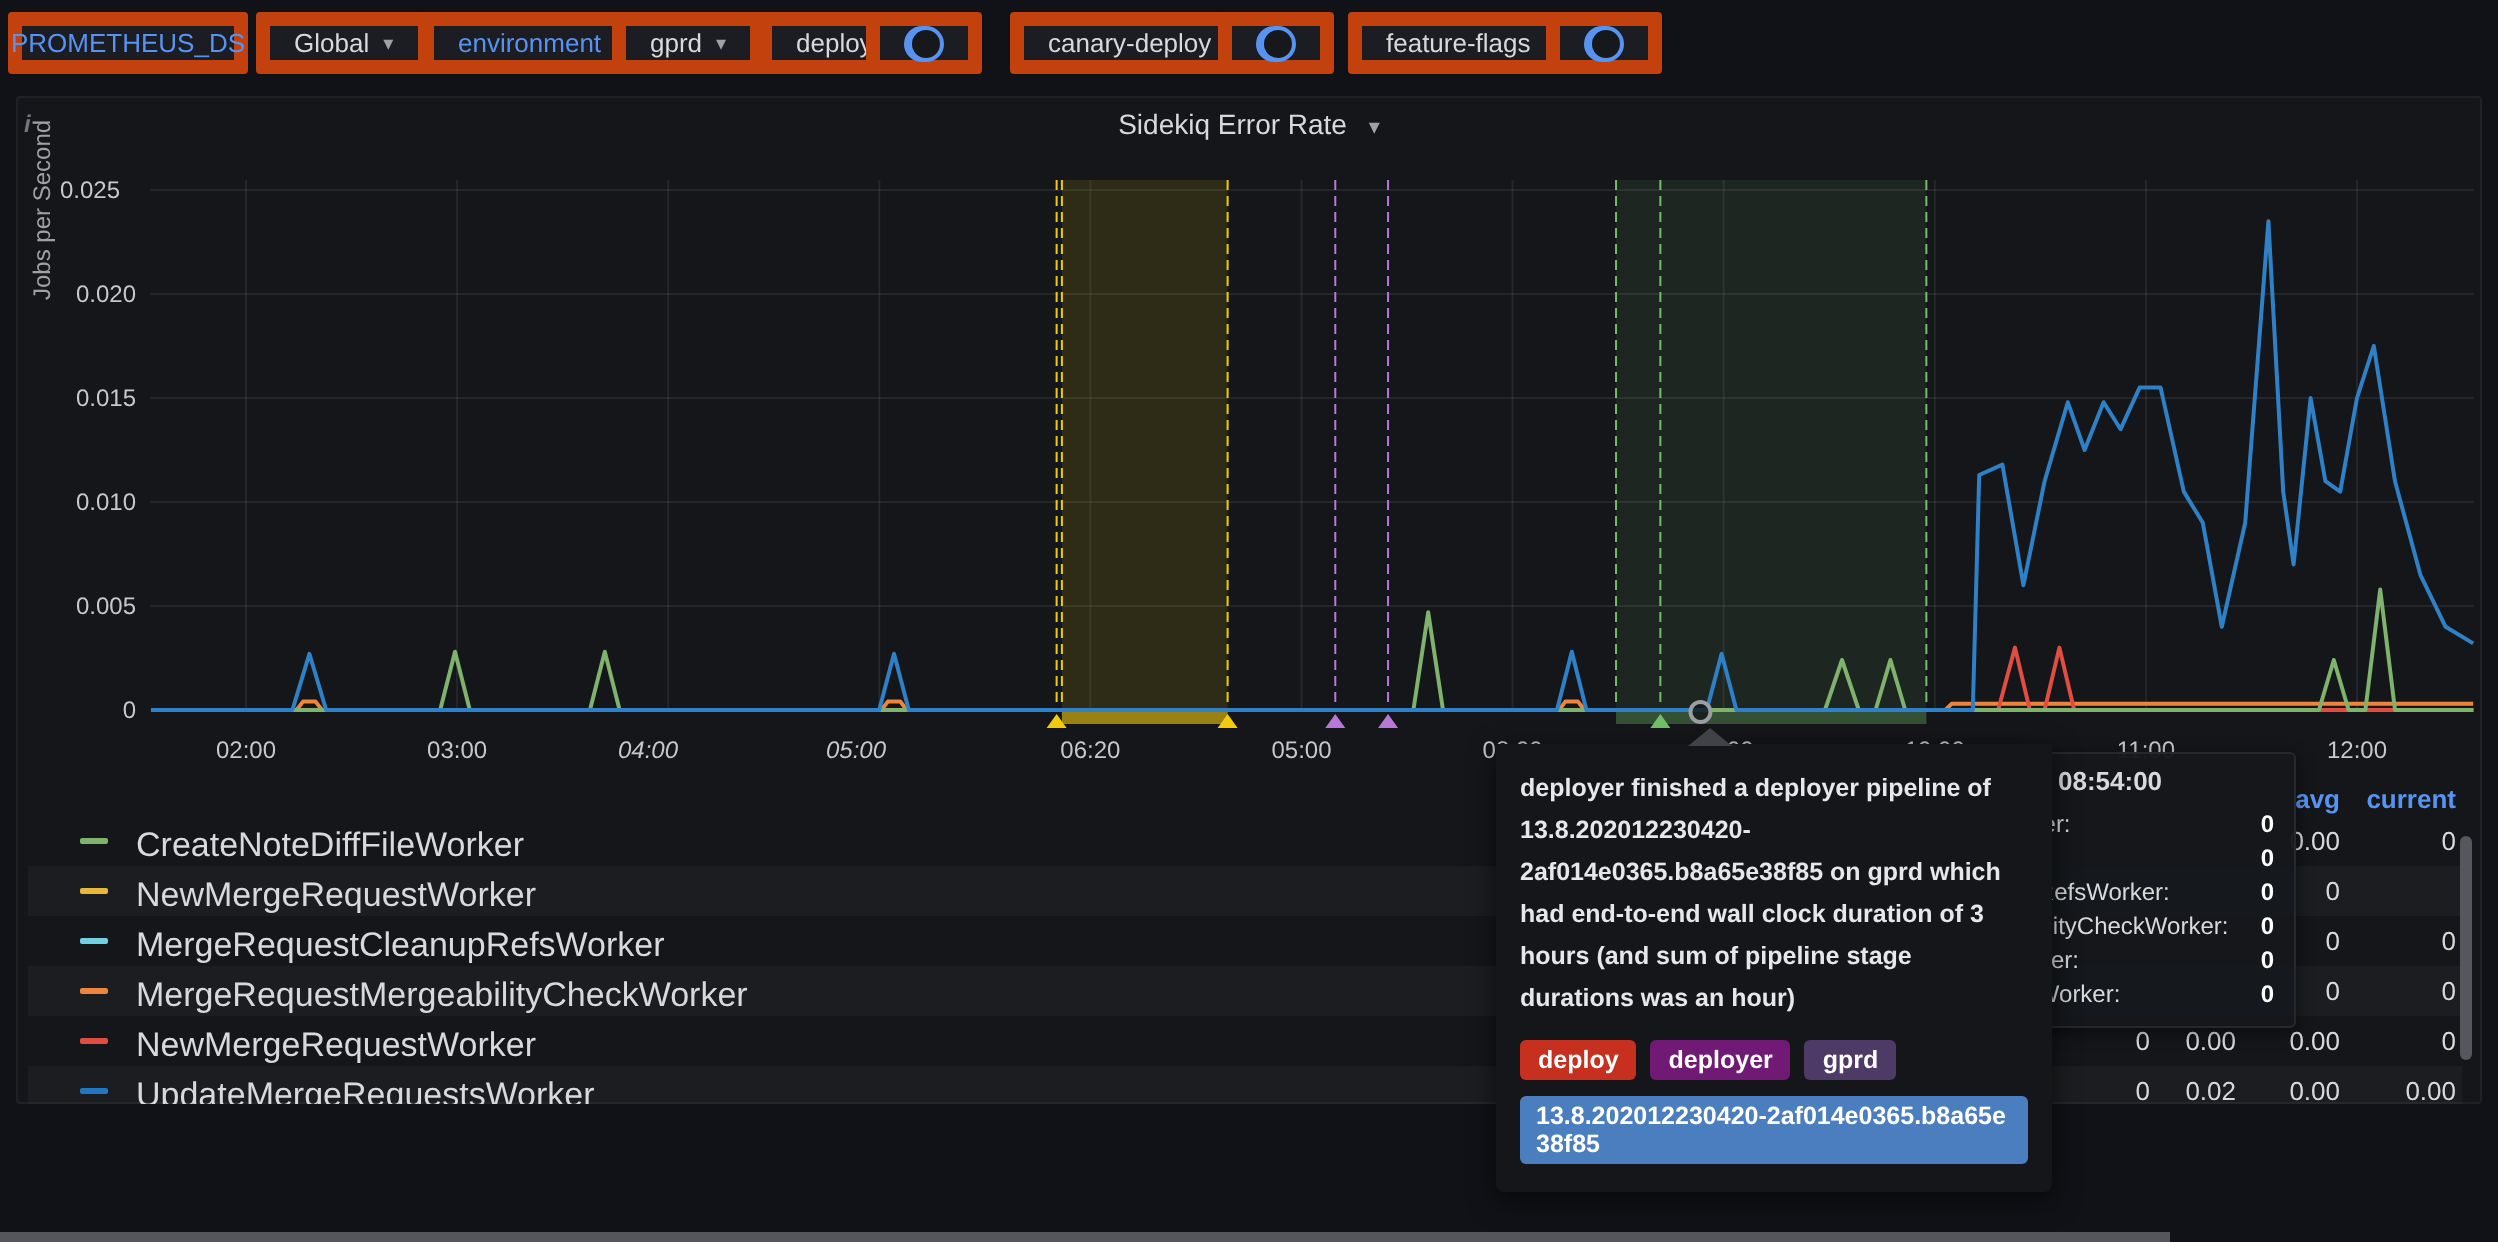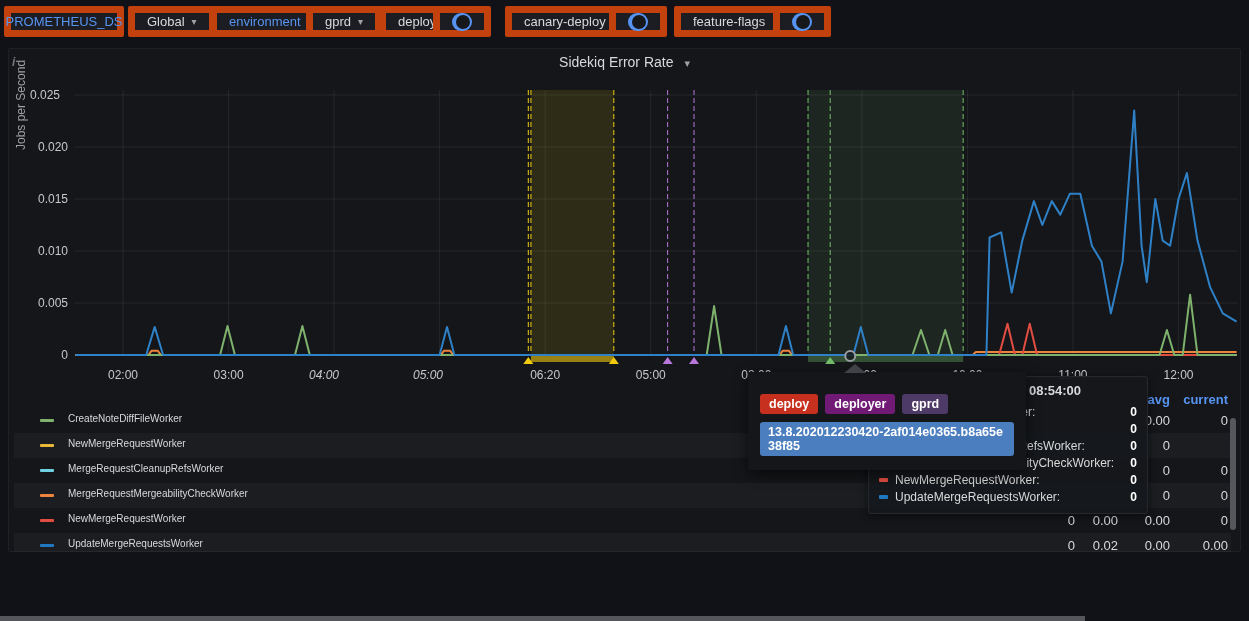--- a/index.html
+++ b/index.html
@@ -29,21 +29,21 @@
           font-size:12px; color:#9fa1a5; z-index:3; }
   .ytick { position:absolute; width:46px; text-align:right; font-size:12px; color:#c7c8ca; z-index:3; }
   .xtick { position:absolute; width:60px; text-align:center; font-size:12px; color:#c7c8ca; z-index:3; }
 
   
   .legend { position:absolute; left:14px; top:390px; width:1217px; height:162px; overflow:hidden; z-index:4; }
   .lg-head { position:absolute; top:2px; height:14px; font-size:13px; font-weight:bold; color:#5794f2; text-align:right; }
   .lg-row { position:absolute; left:0; width:1217px; height:25px; }
   .lg-row.stripe { background:rgba(255,255,255,0.03); }
   .lg-mark { position:absolute; left:26px; top:11px; width:14px; height:3px; border-radius:1px; }
-  .lg-name { position:absolute; left:54px; top:5px; font-size:10px; color:#d8d9da; }
+  .lg-name { position:absolute; left:54px; top:5px; font-size:17px; color:#d8d9da; }
   .lg-val { position:absolute; top:5px; width:70px; font-size:13px; color:#d8d9da; text-align:right; }
   .lg-scroll { position:absolute; left:1230px; top:418px; width:6px; height:112px; background:#55575c; border-radius:3px; z-index:6; }
 
   
   .htip { position:absolute; left:868px; top:376px; width:280px; background:rgba(22,24,28,0.97);
           border:1px solid #26282d; border-radius:3px; z-index:20; box-shadow:0 2px 8px rgba(0,0,0,0.5);
           padding:6px 10px 8px 10px; }
   .htip-head { font-size:13px; font-weight:bold; color:#d8d9da; padding-left:150px; margin-bottom:5px; white-space:nowrap; }
   .htip-row { display:flex; align-items:center; height:17px; font-size:12px; }
   .htip-dot { width:9px; height:4px; border-radius:1px; margin-right:7px; flex:none; }
@@ -284,18 +284,19 @@
         <span class="htip-name">UpdateMergeRequestsWorker:</span>
         <span class="htip-sp"></span>
         <span class="htip-val">0</span>
       </div>
     </div>
 </div>
 
 <div class="atip">
   <div class="atip-arrow"></div>
   <div class="atip-body">
+    <div class="atip-text">deployer finished a deployer pipeline of 13.8.202012230420-2af014e0365.b8a65e38f85 on gprd which had end-to-end wall clock duration of 3 hours (and sum of pipeline stage durations was an hour)</div>
     <div class="tags" id="atip-tags"><span class="tag" style="background: rgb(199, 48, 31);">deploy</span><span class="tag" style="background: #701a75;">deployer</span><span class="tag" style="background: rgb(78, 58, 103);">gprd</span></div>
     <div id="atip-vtag"><span class="vtag" style="background: rgb(75, 126, 190);">13.8.202012230420-2af014e0365.b8a65e38f85</span></div>
   </div>
 </div>
 
 <div class="bottom-scroll"></div>
 
 </body></html>

